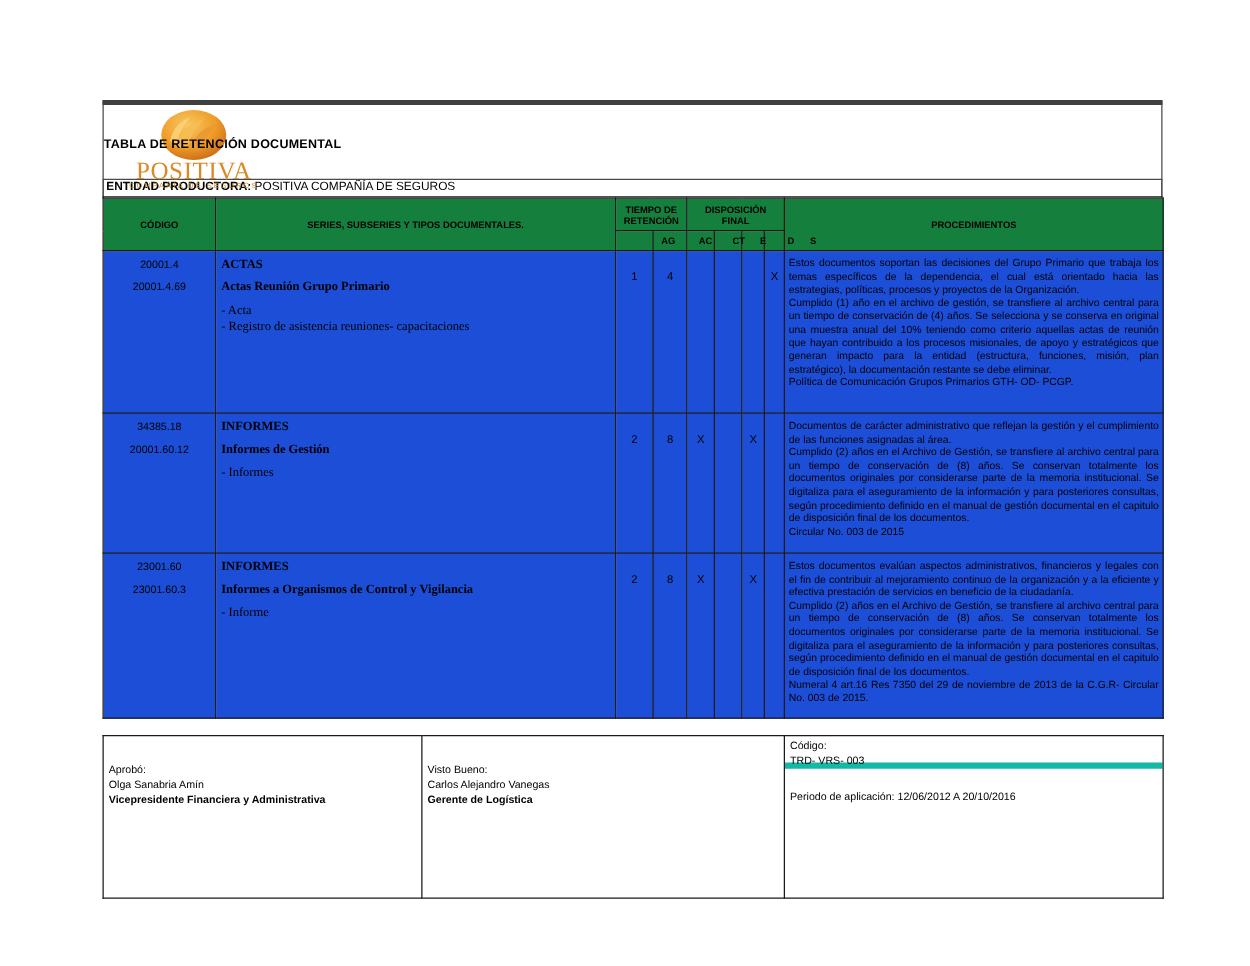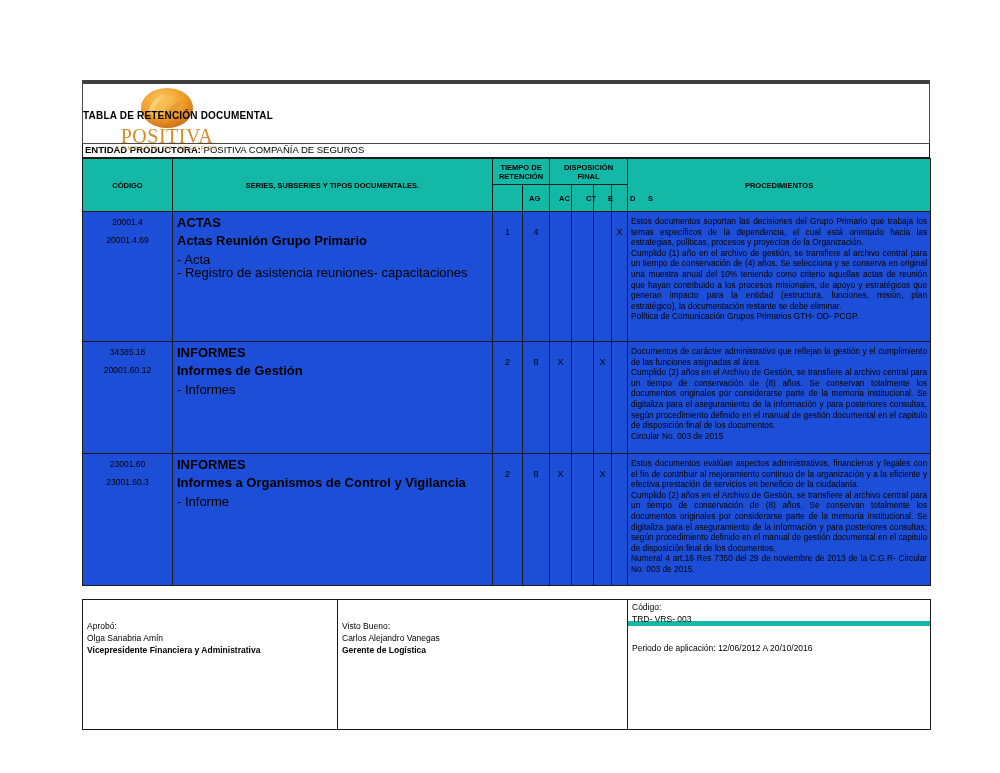--- a/index.html
+++ b/index.html
@@ -8,21 +8,21 @@
     position:relative; width:1000px; height:773px; background:#ffffff;
     font-family:"Liberation Sans", sans-serif; color:#000;
   }
   .doc { position:absolute; left:82px; top:80px; width:848px; }
 
   
   .header-box {
     border:1px solid #4a4a4a; border-top:4px solid #3f3f3f;
     height:64px; position:relative;
   }
-  .logo { position:absolute; left:24px; top:3px; width:120px; text-align:center; }
+  .logo { position:absolute; left:12px; top:3px; width:120px; text-align:center; }
   .logo-wordmark {
     font-family:"Liberation Serif", serif; font-size:20px; letter-spacing:.5px;
     color:#d98a26; line-height:18px; margin-top:-6px;
   }
   .logo-tagline { font-size:6px; color:#c8913c; letter-spacing:1.6px; line-height:7px; }
   .doc-title {
     position:absolute; left:0; right:0; top:26px; text-align:left;
     font-weight:bold; font-size:10px; letter-spacing:.2px;
   }
 
@@ -34,35 +34,35 @@
   .info-row .lbl { font-weight:bold;text-align:right; }
   .info-row.bold-all .val { font-weight:bold; }
 
   
   table.trd {
     width:848px; border-collapse:collapse; table-layout:fixed; margin-top:0;
   }
   table.trd th, table.trd td { border:1px solid #1a1a1a; }
   table.trd { border:1.5px solid #1a1a1a; }
   table.trd thead th {
-    background:#14b8a6; font-size:7.5px; font-weight:bold; text-align:center;
+    background:#15803d; font-size:7.5px; font-weight:bold; text-align:center;
     padding:1px 2px; line-height:9px;
   }
   table.trd thead tr.grp th { height:26px; }
-  table.trd thead tr.sub th { height:27px;padding-left:36px; }
+  table.trd thead tr.sub th { height:16px;padding-left:36px; }
   table.trd tbody td { vertical-align:top; background:#1d4ed8; }
   tbody tr:nth-child(1) td { height:130px; }
   tbody tr:nth-child(2) td { height:112px; }
   tbody tr:nth-child(3) td { height:132px; }
 
   td.c-codigo { text-align:center; font-size:8.5px; padding-top:5px; }
   td.c-codigo .code1 { line-height:11px; }
   td.c-codigo .code2 { line-height:11px; margin-top:7px; }
 
-  td.c-series { font-size:13px; padding:5px 4px 0 4px; }
+  td.c-series { font-size:10px; padding:5px 4px 0 4px;font-family:Liberation Serif, serif; }
   td.c-series .serie   { font-weight:bold; line-height:11px; }
   td.c-series .subserie{ font-weight:bold; line-height:11px; margin-top:7px; }
   td.c-series .tipos   { margin-top:7px; }
   td.c-series .tipos div { line-height:13px; }
 
   td.c-val { text-align:center; font-size:9px; padding-top:15px; }
 
   td.c-proc { font-size:8.3px; padding:4px 3px 0 3px; }
   .proc-p { line-height:10.6px; text-align:justify; }
 

